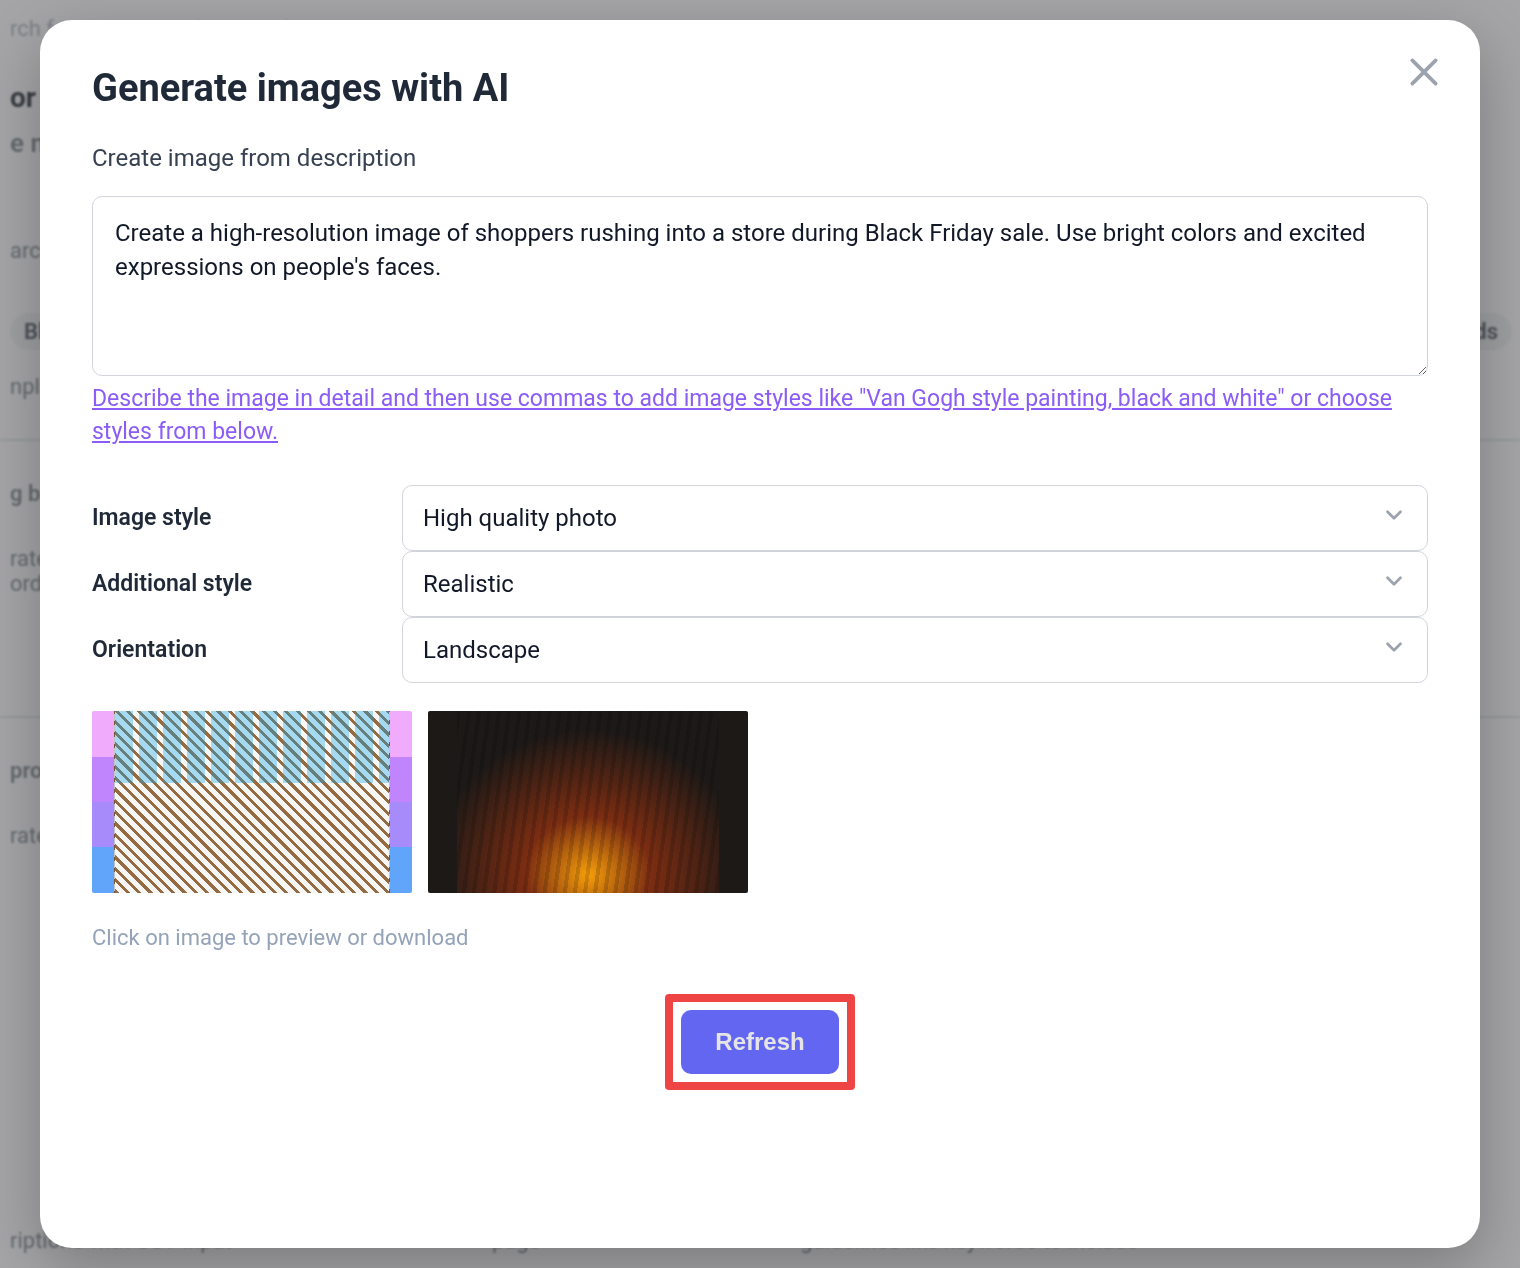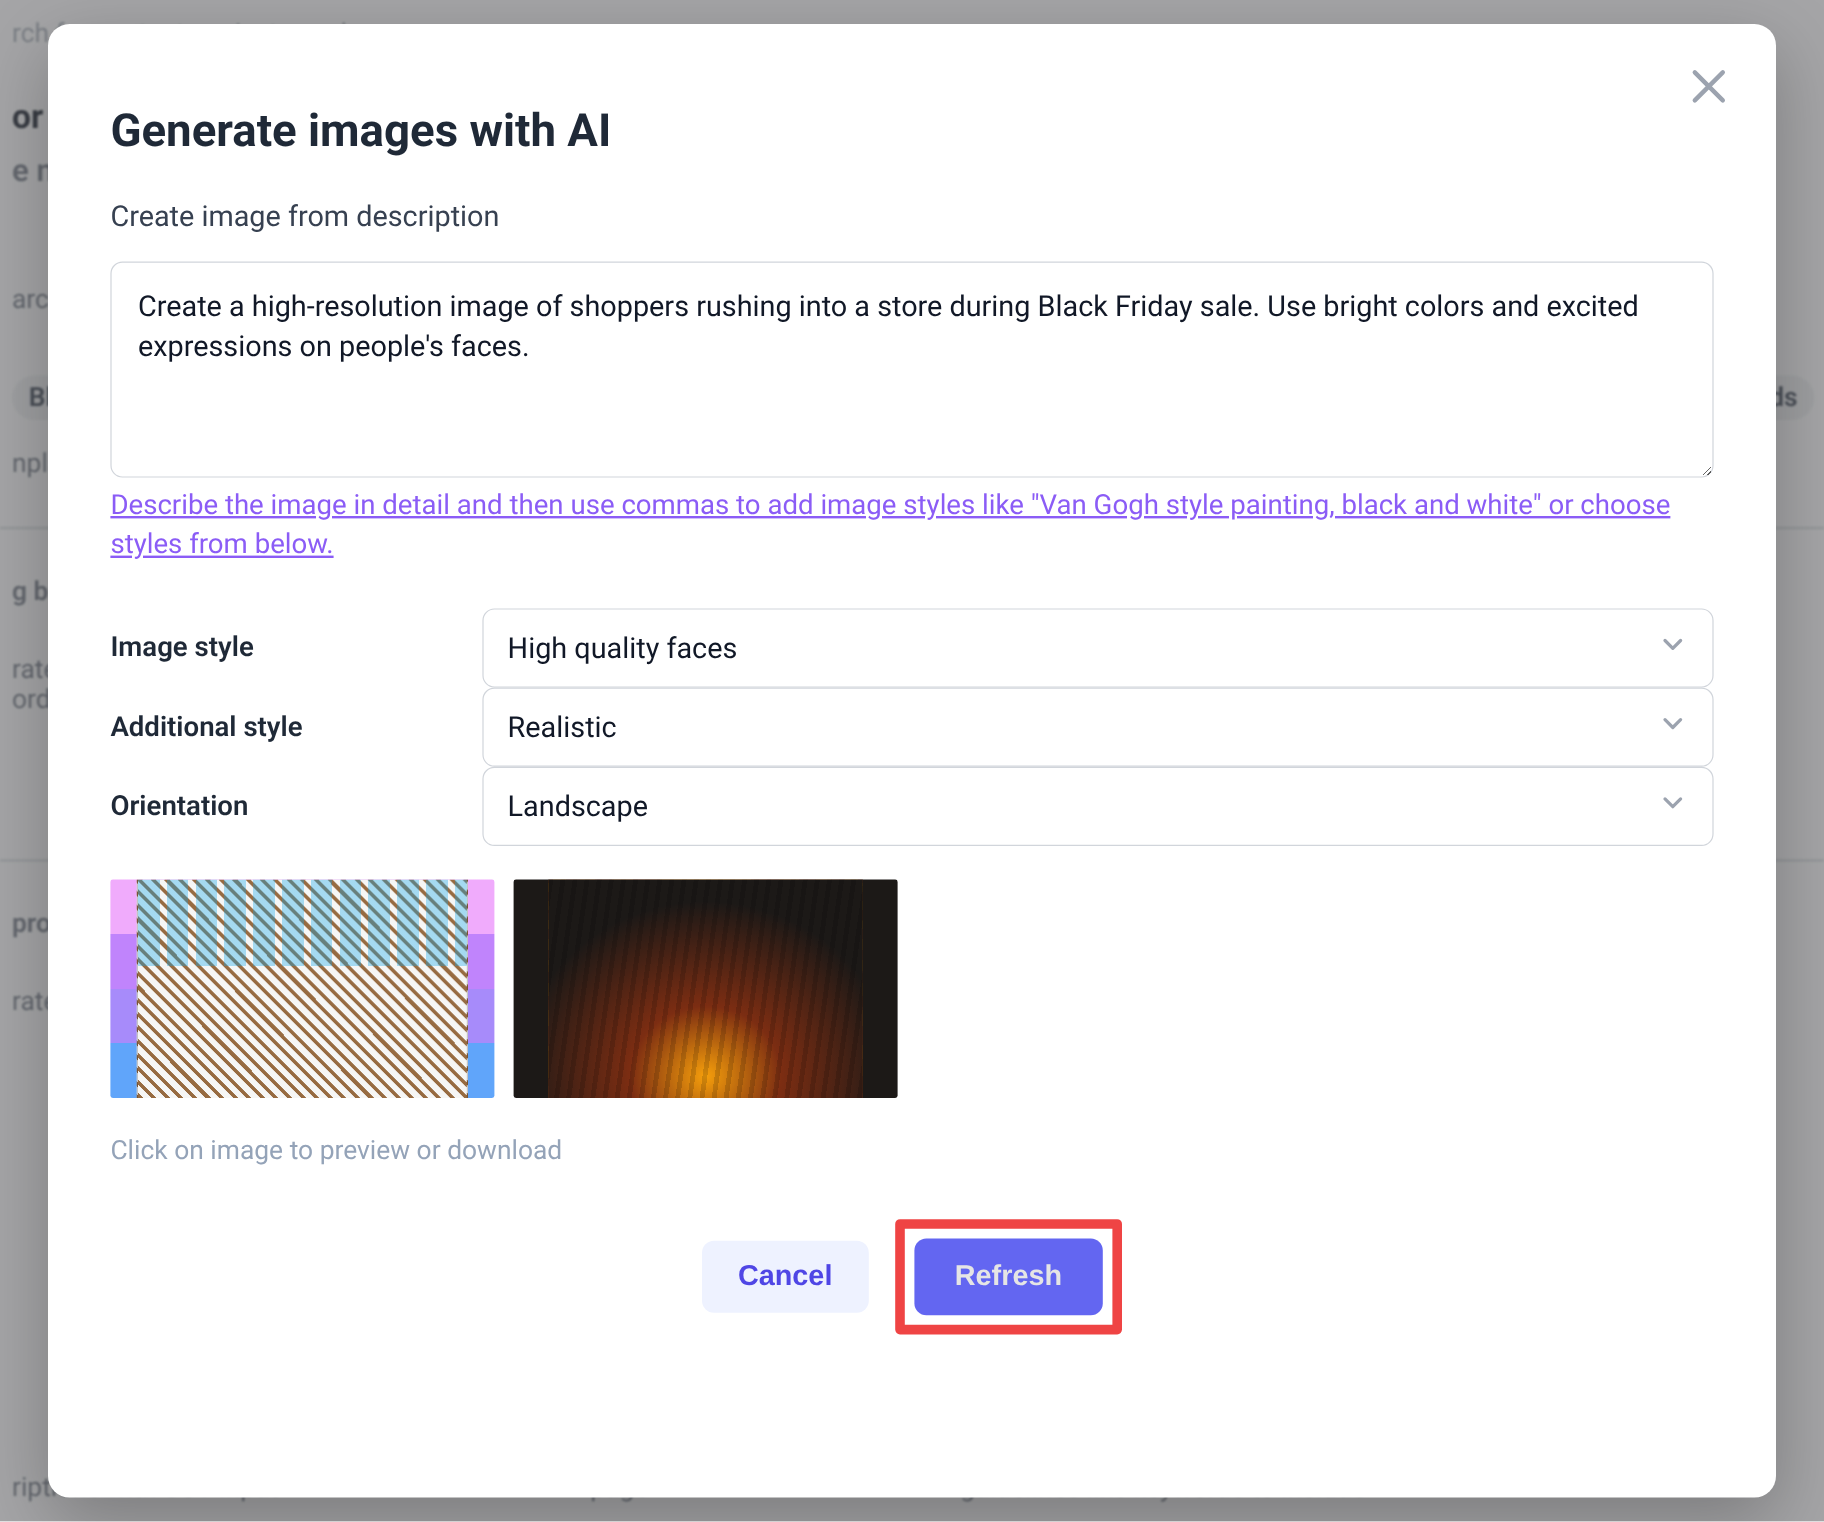--- a/index.html
+++ b/index.html
@@ -34,23 +34,23 @@
     background: rgba(0,0,0,0.32);
   }
   
   .modal {
     position: absolute;
     top: 20px;
     left: 40px;
     right: 40px;
     bottom: 20px;
     background: #fff;
-    border-radius: 18px;
+    border-radius: 32px;
     box-shadow: 0 20px 60px rgba(0,0,0,0.25);
-    padding: 68px 52px 38px 52px;
+    padding: 46px 52px 38px 52px;
     display:flex;
     flex-direction:column;
   }
   .modal-close {
     position:absolute; top:32px; right:36px;
     width:40px; height:40px; cursor:pointer;
     color:#9ca3af;
   }
   .modal-close svg { width:100%; height:100%; }
   .modal-title {
@@ -237,21 +237,21 @@
 
   <h1 class="modal-title">Generate images with AI</h1>
 
   <div class="field-label">Create image from description</div>
   <textarea class="desc-textarea" style="">Create a high-resolution image of shoppers rushing into a store during Black Friday sale. Use bright colors and excited expressions on people's faces.</textarea>
   <div class="hint">Describe the image in detail and then use commas to add image styles like "Van Gogh style painting, black and white" or choose styles from below.</div>
 
   <div class="style-grid">
     <div class="style-label">Image style</div>
     <div class="select">
-      <span>High quality faces</span>
+      <span>High quality photo</span>
       <span class="chevron">
         <svg viewBox="0 0 24 24" fill="none" stroke="currentColor" stroke-width="2.5" stroke-linecap="round" stroke-linejoin="round">
             <polyline points="6 9 12 15 18 9"></polyline>
           </svg>
       </span>
     </div>
 
     <div class="style-label">Additional style</div>
     <div class="select">
       <span>Realistic</span>
@@ -278,18 +278,17 @@
       <div class="thumb1-inner"></div>
     </div>
     <div class="thumb thumb2">
       <div class="thumb2-inner"></div>
     </div>
   </div>
 
   <div class="preview-hint">Click on image to preview or download</div>
 
   <div class="modal-actions">
-    <button class="btn btn-cancel">Cancel</button>
     <span class="refresh-highlight">
       <button class="btn btn-refresh">Refresh</button>
     </span>
   </div>
 </div>
 
 </body></html>

